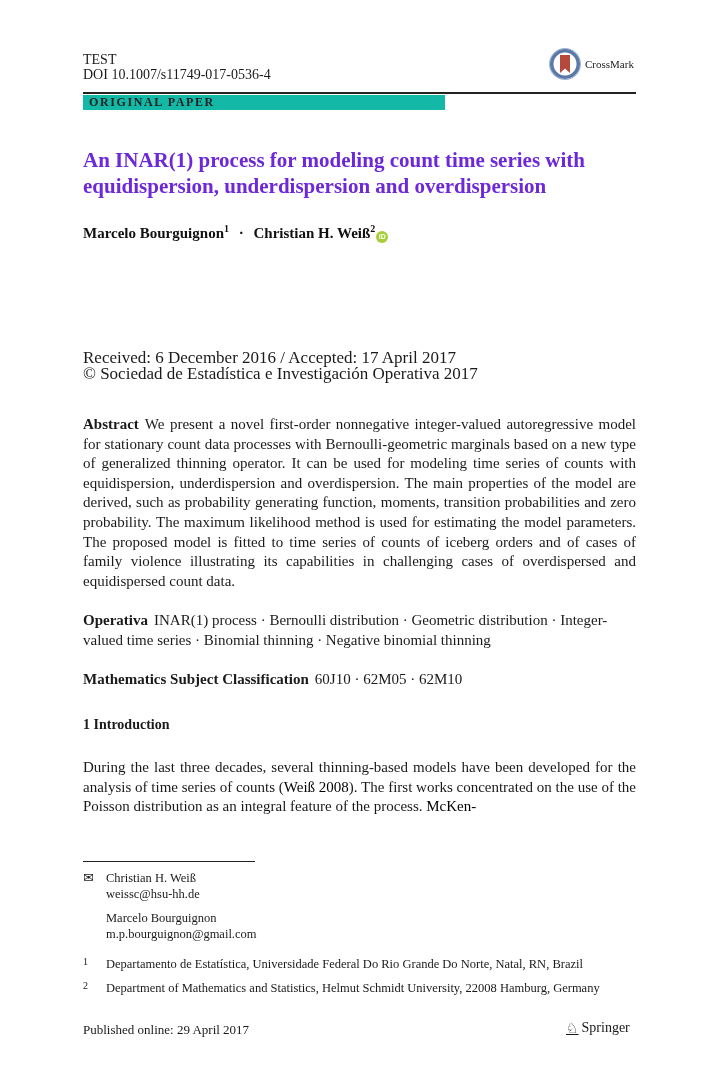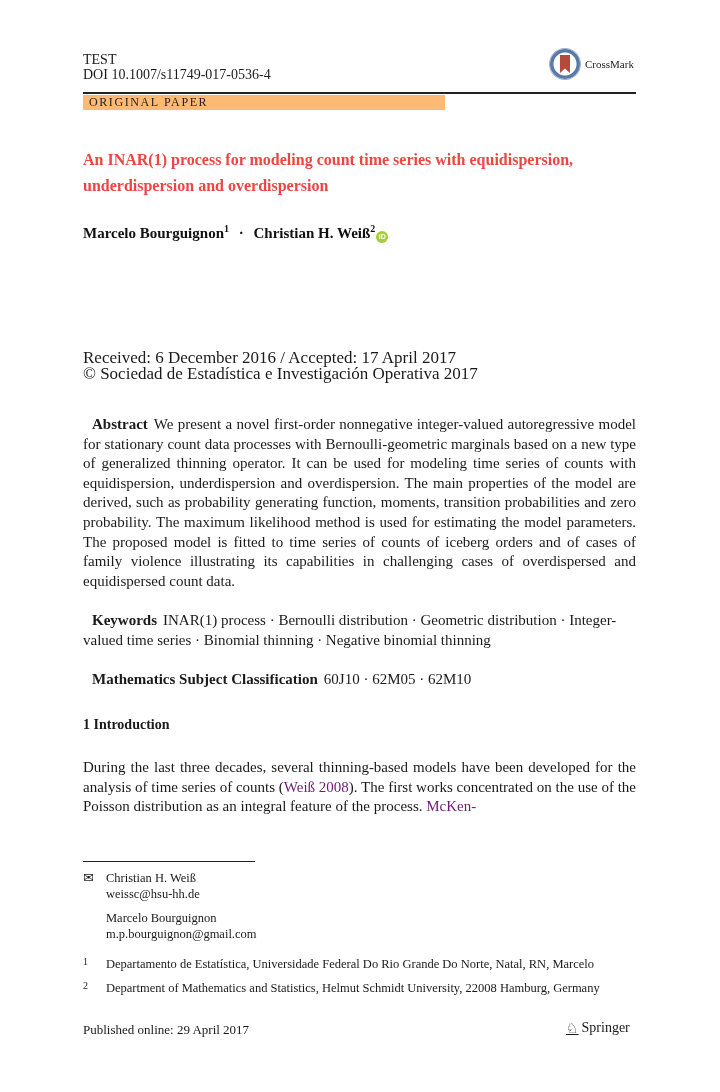--- a/index.html
+++ b/index.html
@@ -13,44 +13,44 @@
 
   #crossmark { left: 550px; top: 47px; width: 95px; height: 34px; display: flex; align-items: center; }
   #crossmark .badge { width: 30px; height: 30px; border-radius: 50%;
       background: radial-gradient(circle at 50% 50%, #ffffff 0 11px, #5a78a8 12px 15px);
       position: relative; box-shadow: 0 0 0 1px #9fb2cf; }
   #crossmark .ribbon { position: absolute; left: 10px; top: 6px; width: 10px; height: 18px; background: #b54a3c;
       clip-path: polygon(0 0, 100% 0, 100% 100%, 50% 75%, 0 100%); }
   #crossmark .label { font-size: 11px; margin-left: 5px; color: #222; text-align: right; }
 
   #rule { left: 83px; top: 92px; width: 553px; height: 2px; background: #222; }
-  #paper-type { left: 83px; top: 95px; width: 362px; height: 15px; background: #fdba74;
-      font-size: 12px; letter-spacing: 1.6px; line-height: 15px; padding-left: 6px; box-sizing: border-box; color: #222; }
+  #paper-type { left: 83px; top: 95px; width: 362px; height: 15px; background: #14b8a6;
+      font-size: 12px; letter-spacing: 1.6px; line-height: 15px; padding-left: 6px; box-sizing: border-box; color: #222; font-weight: bold; }
 
-  #title { left: 83px; top: 147px; width: 560px; font-size: 16px; font-weight: bold; line-height: 26px; color: #ef4444; }
+  #title { left: 83px; top: 147px; width: 560px; font-size: 21px; font-weight: bold; line-height: 26px; color: #6d28d9; }
   #authors { left: 83px; top: 223px; font-size: 15px; font-weight: bold; color: #111; white-space: nowrap; }
   #authors sup { font-size: 10px; }
   .sep { margin: 0 6px; font-weight: bold; }
   .orcid { display: inline-block; width: 12px; height: 12px; border-radius: 50%; background: #a6ce39;
       color: #fff; font-family: "Liberation Sans", sans-serif; font-size: 7px; line-height: 12px; text-align: center;
       vertical-align: -1px; margin-left: 1px; font-weight: bold; }
 
   .meta { left: 83px; font-size: 17px; line-height: 16px; }
   #received { top: 350px; }
   #copyright { top: 366px; text-align: right; }
 
   .para { left: 83px; width: 553px; font-size: 15px; line-height: 19.6px; text-align: justify; }
   #abstract { top: 415px; }
   #keywords { top: 611px; text-align: left; }
   #msc { top: 670px; text-align: left; }
-  .lbl { font-weight: bold; margin-right: 6px; margin-left: 9px; }
+  .lbl { font-weight: bold; margin-right: 6px; }
 
   #section-heading { left: 83px; top: 717px; font-size: 14px; font-weight: bold; }
   #intro { top: 758px; }
-  .cite { color: #701a75; text-decoration: none; }
+  .cite { color: #000000; text-decoration: none; }
 
   #fn-rule { left: 83px; top: 861px; width: 172px; height: 1px; background: #222; }
   .fn { font-size: 12.5px; line-height: 16px; }
   #envelope { left: 83px; top: 870px; font-size: 13px; font-family: "DejaVu Sans", sans-serif; }
   #contact1 { left: 106px; top: 870px; }
   #contact2 { left: 106px; top: 910px; }
   .aff { left: 83px; font-size: 12.5px; }
   .aff .num { display: inline-block; width: 23px; font-size: 10px; vertical-align: 3px; }
   #aff1 { top: 956px; }
   #aff2 { top: 980px; }
@@ -84,21 +84,21 @@
 </div>
 
 <div class="abs meta" id="received">Received: 6 December 2016 / Accepted: 17 April 2017</div>
 <div class="abs meta" id="copyright">© Sociedad de Estadística e Investigación Operativa 2017</div>
 
 <div class="abs para" id="abstract">
   <span class="lbl">Abstract</span><span>We present a novel first-order nonnegative integer-valued autoregressive model for stationary count data processes with Bernoulli-geometric marginals based on a new type of generalized thinning operator. It can be used for modeling time series of counts with equidispersion, underdispersion and overdispersion. The main properties of the model are derived, such as probability generating function, moments, transition probabilities and zero probability. The maximum likelihood method is used for estimating the model parameters. The proposed model is fitted to time series of counts of iceberg orders and of cases of family violence illustrating its capabilities in challenging cases of overdispersed and equidispersed count data.</span>
 </div>
 
 <div class="abs para" id="keywords">
-  <span class="lbl">Keywords</span><span>INAR(1) process · Bernoulli distribution · Geometric distribution · Integer-valued time series · Binomial thinning · Negative binomial thinning</span>
+  <span class="lbl">Operativa</span><span>INAR(1) process · Bernoulli distribution · Geometric distribution · Integer-valued time series · Binomial thinning · Negative binomial thinning</span>
 </div>
 
 <div class="abs para" id="msc">
   <span class="lbl">Mathematics Subject Classification</span><span>60J10 · 62M05 · 62M10</span>
 </div>
 
 <div class="abs" id="section-heading">1 Introduction</div>
 
 <div class="abs para" id="intro">
   <span>During the last three decades, several thinning-based models have been developed for the analysis of time series of counts (</span><a class="cite" href="#">Weiß 2008</a><span>). The first works concentrated on the use of the Poisson distribution as an integral feature of the process. </span><a class="cite" href="#">McKen-</a>
@@ -109,21 +109,21 @@
 <div class="abs fn" id="contact1">
   <div>Christian H. Weiß</div>
   <div>weissc@hsu-hh.de</div>
 </div>
 <div class="abs fn" id="contact2">
   <div>Marcelo Bourguignon</div>
   <div>m.p.bourguignon@gmail.com</div>
 </div>
 
 <div class="abs aff" id="aff1">
-  <span class="num">1</span><span>Departamento de Estatística, Universidade Federal Do Rio Grande Do Norte, Natal, RN, Marcelo</span>
+  <span class="num">1</span><span>Departamento de Estatística, Universidade Federal Do Rio Grande Do Norte, Natal, RN, Brazil</span>
 </div>
 <div class="abs aff" id="aff2">
   <span class="num">2</span><span>Department of Mathematics and Statistics, Helmut Schmidt University, 22008 Hamburg, Germany</span>
 </div>
 
 <div class="abs" id="published">Published online: 29 April 2017</div>
 <div class="abs" id="springer">
   <span class="horse">♘</span>
   <span>Springer</span>
 </div>

